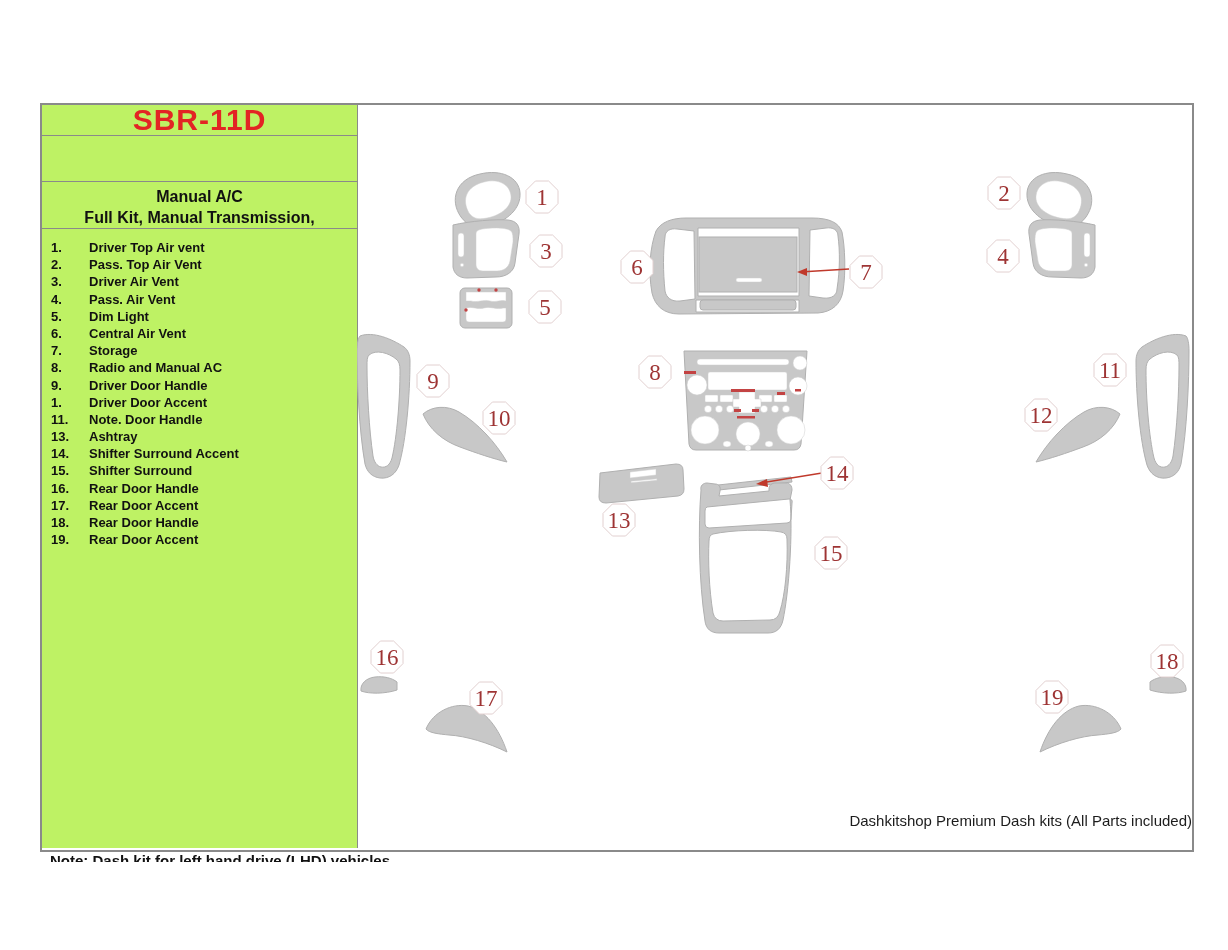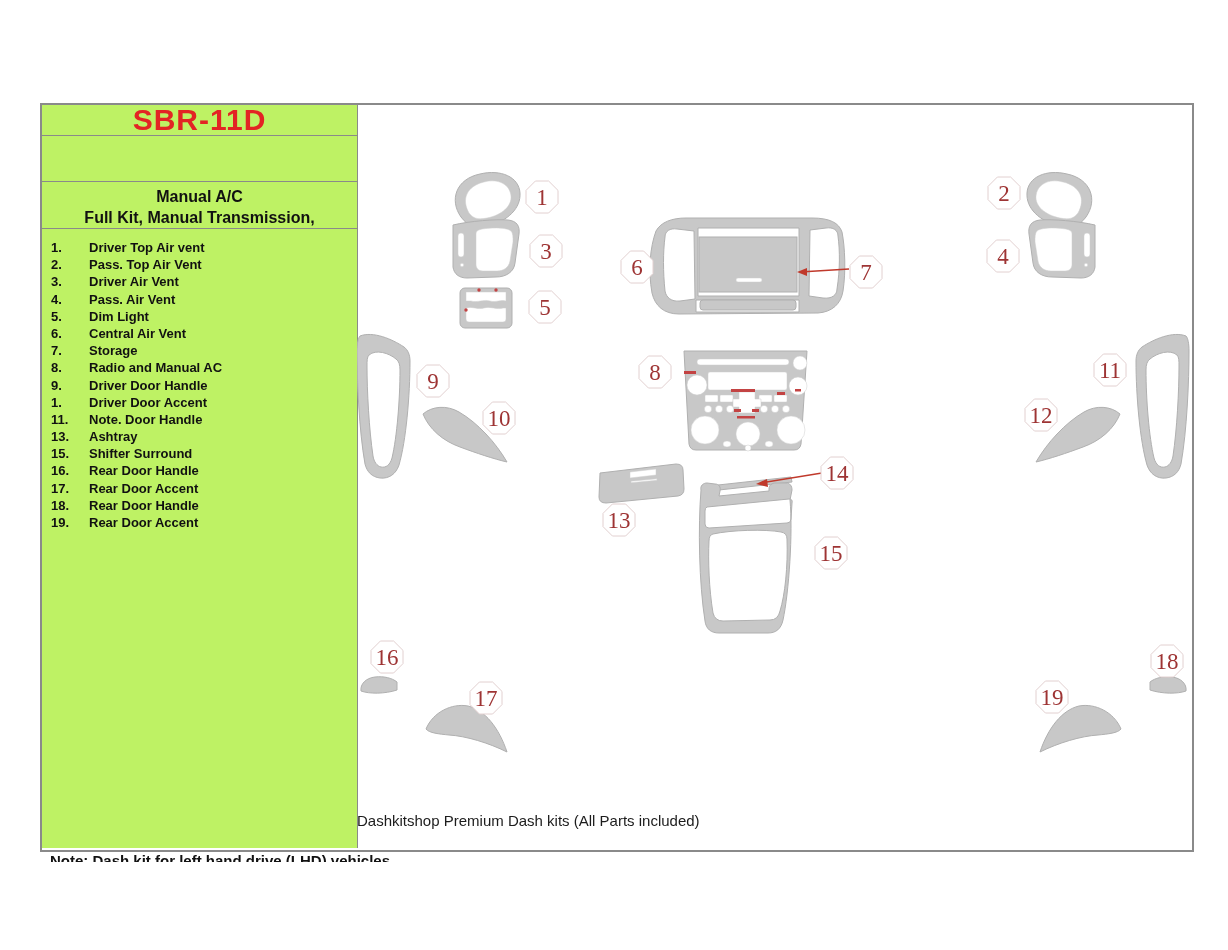--- a/index.html
+++ b/index.html
@@ -20,21 +20,21 @@
   .pn { width:47px; padding-left:9px; box-sizing:border-box; }
   .pl { flex:1; }
   .diagram { position:absolute; left:357px; top:103px; width:835px; height:747px; }
   .part { fill:#c8c8c8; stroke:#b0b0b0; stroke-width:1; }
   .cut  { fill:#ffffff; stroke:#cfcfcf; stroke-width:0.5; }
   .rmark { fill:#c34343; }
   .lead { stroke:#c0392b; stroke-width:1.4; }
   .ahead { fill:#c0392b; }
   .co { fill:#ffffff; stroke:#e2d0d0; stroke-width:1; }
   .cot { font-family:"Liberation Serif", serif; font-size:23px; fill:#9e3434; text-anchor:middle; }
-  .brand-note { position:absolute; left:357px; top:812px; width:835px; text-align:left;
+  .brand-note { position:absolute; left:357px; top:812px; width:835px; text-align:right;
                 font-size:15px; color:#1c1c1c; }
   .clipped-note { position:absolute; left:50px; top:851px; width:420px; height:11px;
                   overflow:hidden; font-weight:bold; font-size:15px; line-height:19px; color:#111; }
 </style>
 </head>
 <body>
 
 <div class="page">
 
   <div class="frame"></div>
@@ -88,20 +88,24 @@
           <span class="pn">1.</span>
           <span class="pl">Driver Door Accent</span>
         </div>
       <div class="prow">
           <span class="pn">11.</span>
           <span class="pl">Note. Door Handle</span>
         </div>
       <div class="prow">
           <span class="pn">13.</span>
           <span class="pl">Ashtray</span>
+        </div>
+      <div class="prow">
+          <span class="pn">14.</span>
+          <span class="pl">Shifter Surround Accent</span>
         </div>
       <div class="prow">
           <span class="pn">15.</span>
           <span class="pl">Shifter Surround</span>
         </div>
       <div class="prow">
           <span class="pn">16.</span>
           <span class="pl">Rear Door Handle</span>
         </div>
       <div class="prow">

